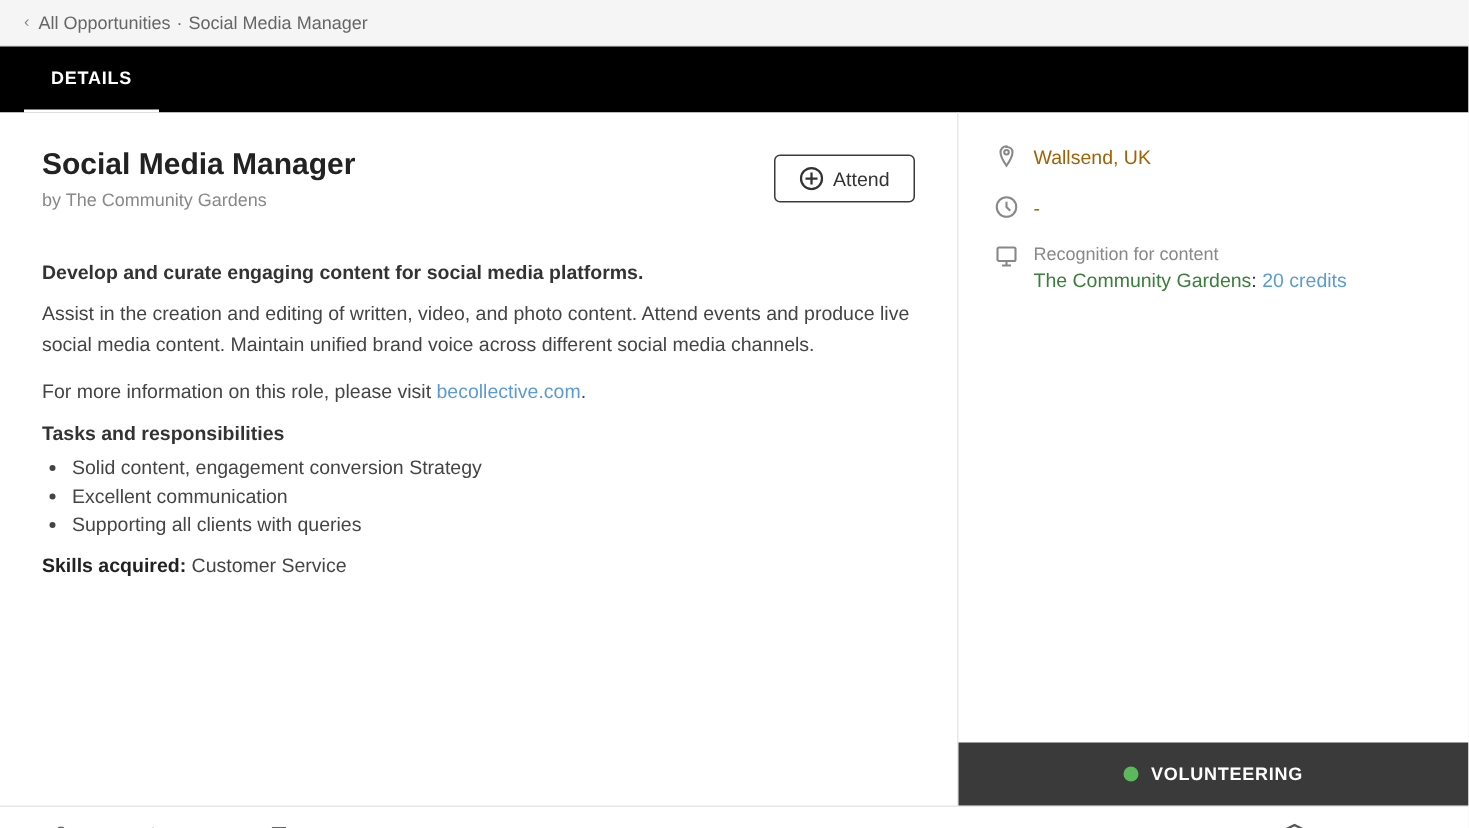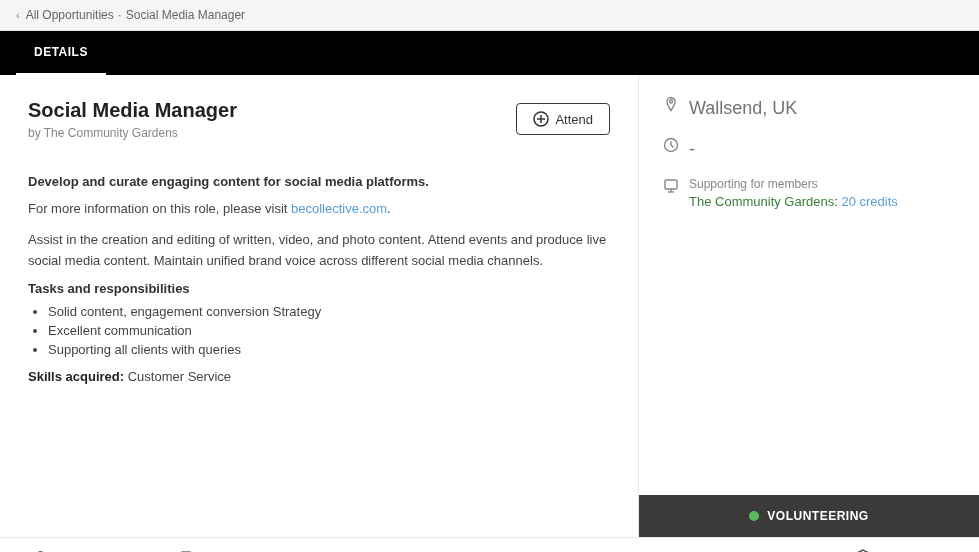--- a/index.html
+++ b/index.html
@@ -197,22 +197,22 @@
       margin-bottom: 14px;
     }
     .meta-icon {
       width: 16px;
       height: 16px;
       flex-shrink: 0;
       margin-top: 1px;
       color: #888;
     }
     .meta-text {
-      font-size: 18px;
-      color: #737373;
+      font-size: 13px;
+      color: #a16207;
       line-height: 1.5;
     }
 
     .recognition-label {
       font-size: 12px;
       color: #888;
       margin-bottom: 3px;
     }
     .recognition-value {
       font-size: 13px;
@@ -290,25 +290,25 @@
           <circle cx="8" cy="8" r="7"></circle>
           <line x1="8" y1="4" x2="8" y2="12"></line>
           <line x1="4" y1="8" x2="12" y2="8"></line>
         </svg>
         <span>Attend</span>
       </button>
     </div>
 
     <p class="description-bold">Develop and curate engaging content for social media platforms.</p>
 
+    <p class="description-para">Assist in the creation and editing of written, video, and photo content. Attend events and produce live social media content. Maintain unified brand voice across different social media channels.</p>
+
     <p class="description-para">
       <span>For more information on this role, please visit </span><a href="#" class="link-text">becollective.com</a><span>.</span>
     </p>
-
-    <p class="description-para">Assist in the creation and editing of written, video, and photo content. Attend events and produce live social media content. Maintain unified brand voice across different social media channels.</p>
 
     <div class="tasks-heading">Tasks and responsibilities</div>
     <ul class="task-list">
       <li>Solid content, engagement conversion Strategy</li>
       <li>Excellent communication</li>
       <li>Supporting all clients with queries</li>
     </ul>
 
     <div class="skills-line">
       <strong>Skills acquired:</strong>
@@ -336,21 +336,21 @@
       <span class="meta-text">-</span>
     </div>
 
     <div class="meta-item">
       <svg class="meta-icon" viewBox="0 0 16 16" fill="none" stroke="#888" stroke-width="1.4">
         <rect x="2" y="2" width="12" height="9" rx="1"></rect>
         <line x1="5" y1="14" x2="11" y2="14"></line>
         <line x1="8" y1="11" x2="8" y2="14"></line>
       </svg>
       <div>
-        <div class="recognition-label">Supporting for members</div>
+        <div class="recognition-label">Recognition for content</div>
         <div class="recognition-value">
           <span class="org-name">The Community Gardens</span><span>: </span><span class="credits">20 credits</span>
         </div>
       </div>
     </div>
 
     <button class="volunteering-btn">
       <span class="green-dot"></span>
       <span>VOLUNTEERING</span>
     </button>

